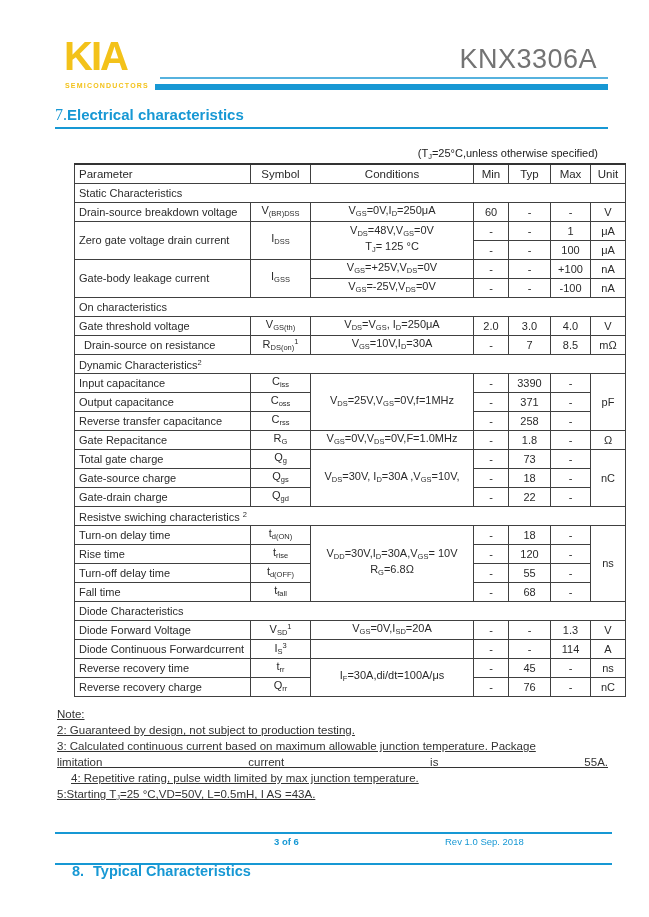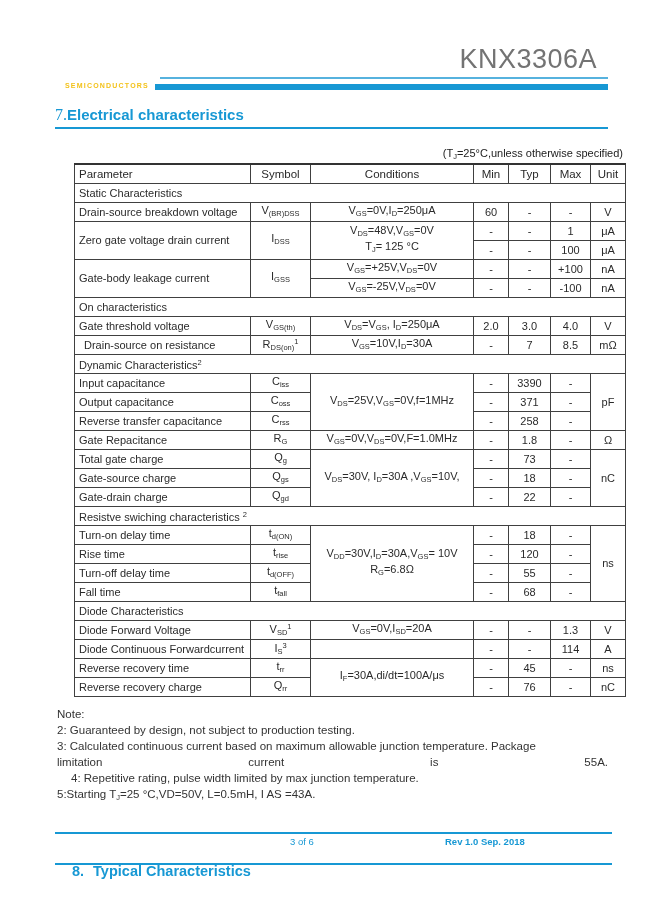--- a/index.html
+++ b/index.html
@@ -19,55 +19,56 @@
   .thin-rule  { position:absolute; left:160px; right:41px; top:77px; height:2px; background:#56B2DE; }
   .thick-rule { position:absolute; left:155px; right:41px; top:84px; height:6px; background:#1798D4; }
 
   
   .sec-heading { position:absolute; color:#1798D4; }
   .sec7 { left:55px; top:106px; font-size:15px; }
   .sec7 .num { font-family:"Liberation Serif", serif; font-weight:400; font-size:16px; }
   .sec7 .ttl { font-weight:bold; }
   .rule-7 { position:absolute; left:55px; right:41px; top:127px; height:2px; background:#1798D4; }
 
-  .cond-note { position:absolute; right:26px; top:147px; font-size:11px; color:#222;text-align:center; }
+  .cond-note { position:absolute; right:51px; top:147px; font-size:11px; color:#222;text-align:center; }
 
   
   .tbl-wrap { position:absolute; left:57px; top:163px; }
   table { border-collapse:collapse; table-layout:fixed; width:551px;
           border:1.5px solid #333; border-top:2px solid #333;margin-left:17px; }
   td { border:1px solid #404040; font-size:11px; height:19px; padding:0 2px;
        text-align:center; color:#2a2a2a; line-height:12px; overflow:hidden; }
   td.head { font-size:11.5px; }
   td.param { text-align:left; padding-left:4px; }
   td.indent { padding-left:9px; }
   td.section { text-align:left; padding-left:4px; }
   sub { font-size:7.5px; vertical-align:-2px; letter-spacing:0; }
   sup { font-size:7.5px; vertical-align:4px; }
 
   
   .notes { position:absolute; left:57px; top:706px; width:551px; font-size:11.5px;
-           line-height:16px; color:#333; }
+           line-height:16px; color:#333;text-decoration:underline; }
   .note-line { white-space:normal; }
   .notes-lines .note-line:nth-child(3) { text-align:justify; text-align-last:justify; }
   .notes-lines .note-line:nth-child(4) { padding-left:14px; }
 
   
   .footer-rule { position:absolute; left:55px; right:37px; top:832px; height:2px; background:#1798D4; }
-  .page-num { position:absolute; left:290px; top:836px; color:#1798D4; font-weight:normal; font-size:9.5px; }
-  .rev      { position:absolute; left:445px; top:836px; color:#1798D4; font-weight:bold; font-size:9.5px; }
+  .page-num { position:absolute; left:274px; top:836px; color:#1798D4; font-weight:bold; font-size:9.5px; }
+  .rev      { position:absolute; left:445px; top:836px; color:#1798D4; font-weight:normal; font-size:9.5px; }
   .sec8 { left:72px; top:844px; font-size:14.5px; font-weight:bold;margin-top:19px; }
   .sec8 .ttl { margin-left:9px; }
   .rule-8 { position:absolute; left:55px; right:37px; top:863px; height:2px; background:#1798D4; }
 </style>
 </head>
 <body>
 
 <div class="page">
 
+  <div class="logo">KIA</div>
   <div class="logo-sub">SEMICONDUCTORS</div>
   <div class="part-number">KNX3306A</div>
   <div class="thin-rule"></div>
   <div class="thick-rule"></div>
 
   <div class="sec-heading sec7">
     <span class="num">7.</span><span class="ttl">Electrical characteristics</span>
   </div>
   <div class="rule-7"></div>
 

